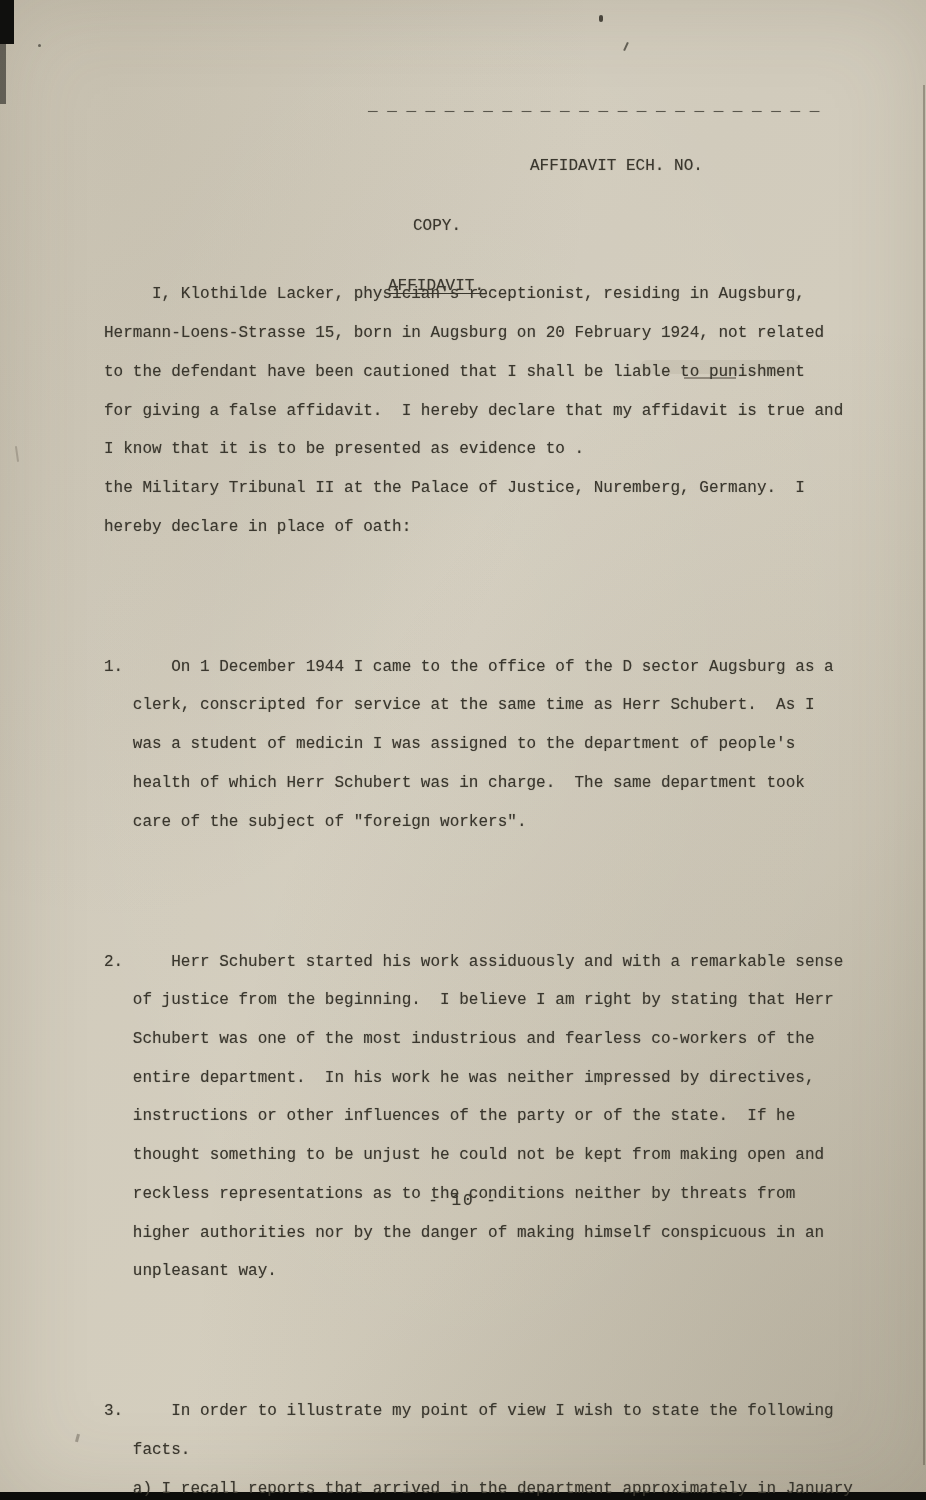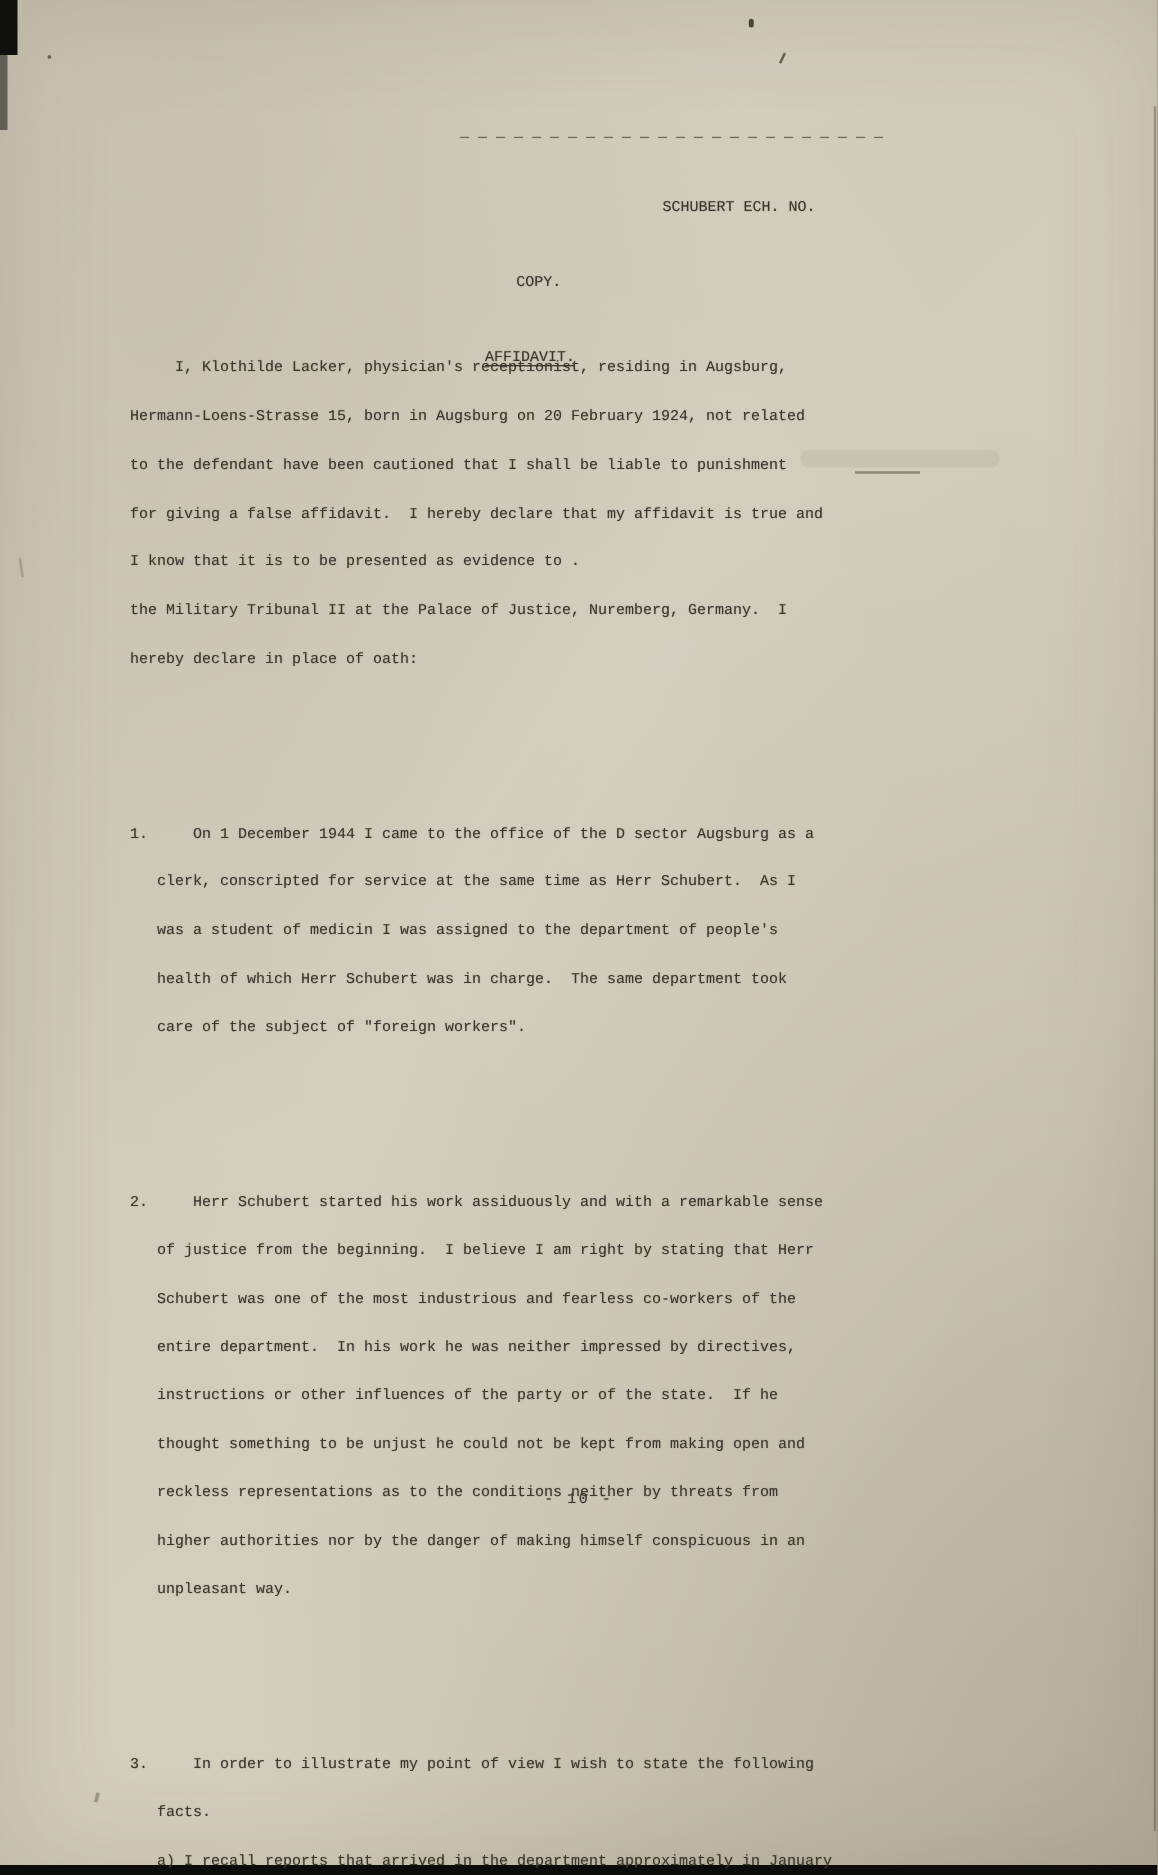--- a/index.html
+++ b/index.html
@@ -15,21 +15,21 @@
       radial-gradient(ellipse at 12% 6%, rgba(115,105,80,0.14), transparent 42%),
       radial-gradient(ellipse at 92% 96%, rgba(95,85,65,0.20), transparent 55%),
       radial-gradient(ellipse at 50% 45%, rgba(255,255,248,0.07), transparent 65%),
       linear-gradient(135deg, #d6d0c1 0%, #d1cbbc 35%, #d4cebe 70%, #c9c3b2 100%);
     box-shadow: inset 0 0 90px rgba(90,80,58,0.18);
     font-family: "Liberation Mono", "DejaVu Sans Mono", monospace;
     color: #3a372e;
   }
 
   .typed {
-    font-size: 12px;
+    font-size: 16px;
     text-shadow: 0 0 1px rgba(58,55,46,0.45);
   }
 
   .doc-header {
     position: absolute;
     left: 368px;
     top: 56px;
     line-height: 20px;
     white-space: pre;
   }
@@ -85,21 +85,21 @@
   <div class="artifact speck-1"></div>
   <div class="artifact speck-2"></div>
   <div class="artifact speck-3"></div>
   <div class="artifact smudge-1"></div>
   <div class="artifact crease-1"></div>
   <div class="artifact left-mark"></div>
   <div class="artifact speck-4"></div>
 
   <div class="doc-header typed">
     <div class="dash-row">_ _ _ _ _ _ _ _ _ _ _ _ _ _ _ _ _ _ _ _ _ _ _ _</div>
-    <div class="indent-ech">SCHUBERT ECH. NO.</div>
+    <div class="indent-ech">AFFIDAVIT ECH. NO.</div>
     <div class="copy-row">COPY.</div>
     <div class="affidavit-row underlined">AFFIDAVIT.</div>
   </div>
 
   <div class="doc-body typed">
     <div class="para">     I, Klothilde Lacker, physician's receptionist, residing in Augsburg,
 Hermann-Loens-Strasse 15, born in Augsburg on 20 February 1924, not related
 to the defendant have been cautioned that I shall be liable to punishment
 for giving a false affidavit.  I hereby declare that my affidavit is true and
 I know that it is to be presented as evidence to .

